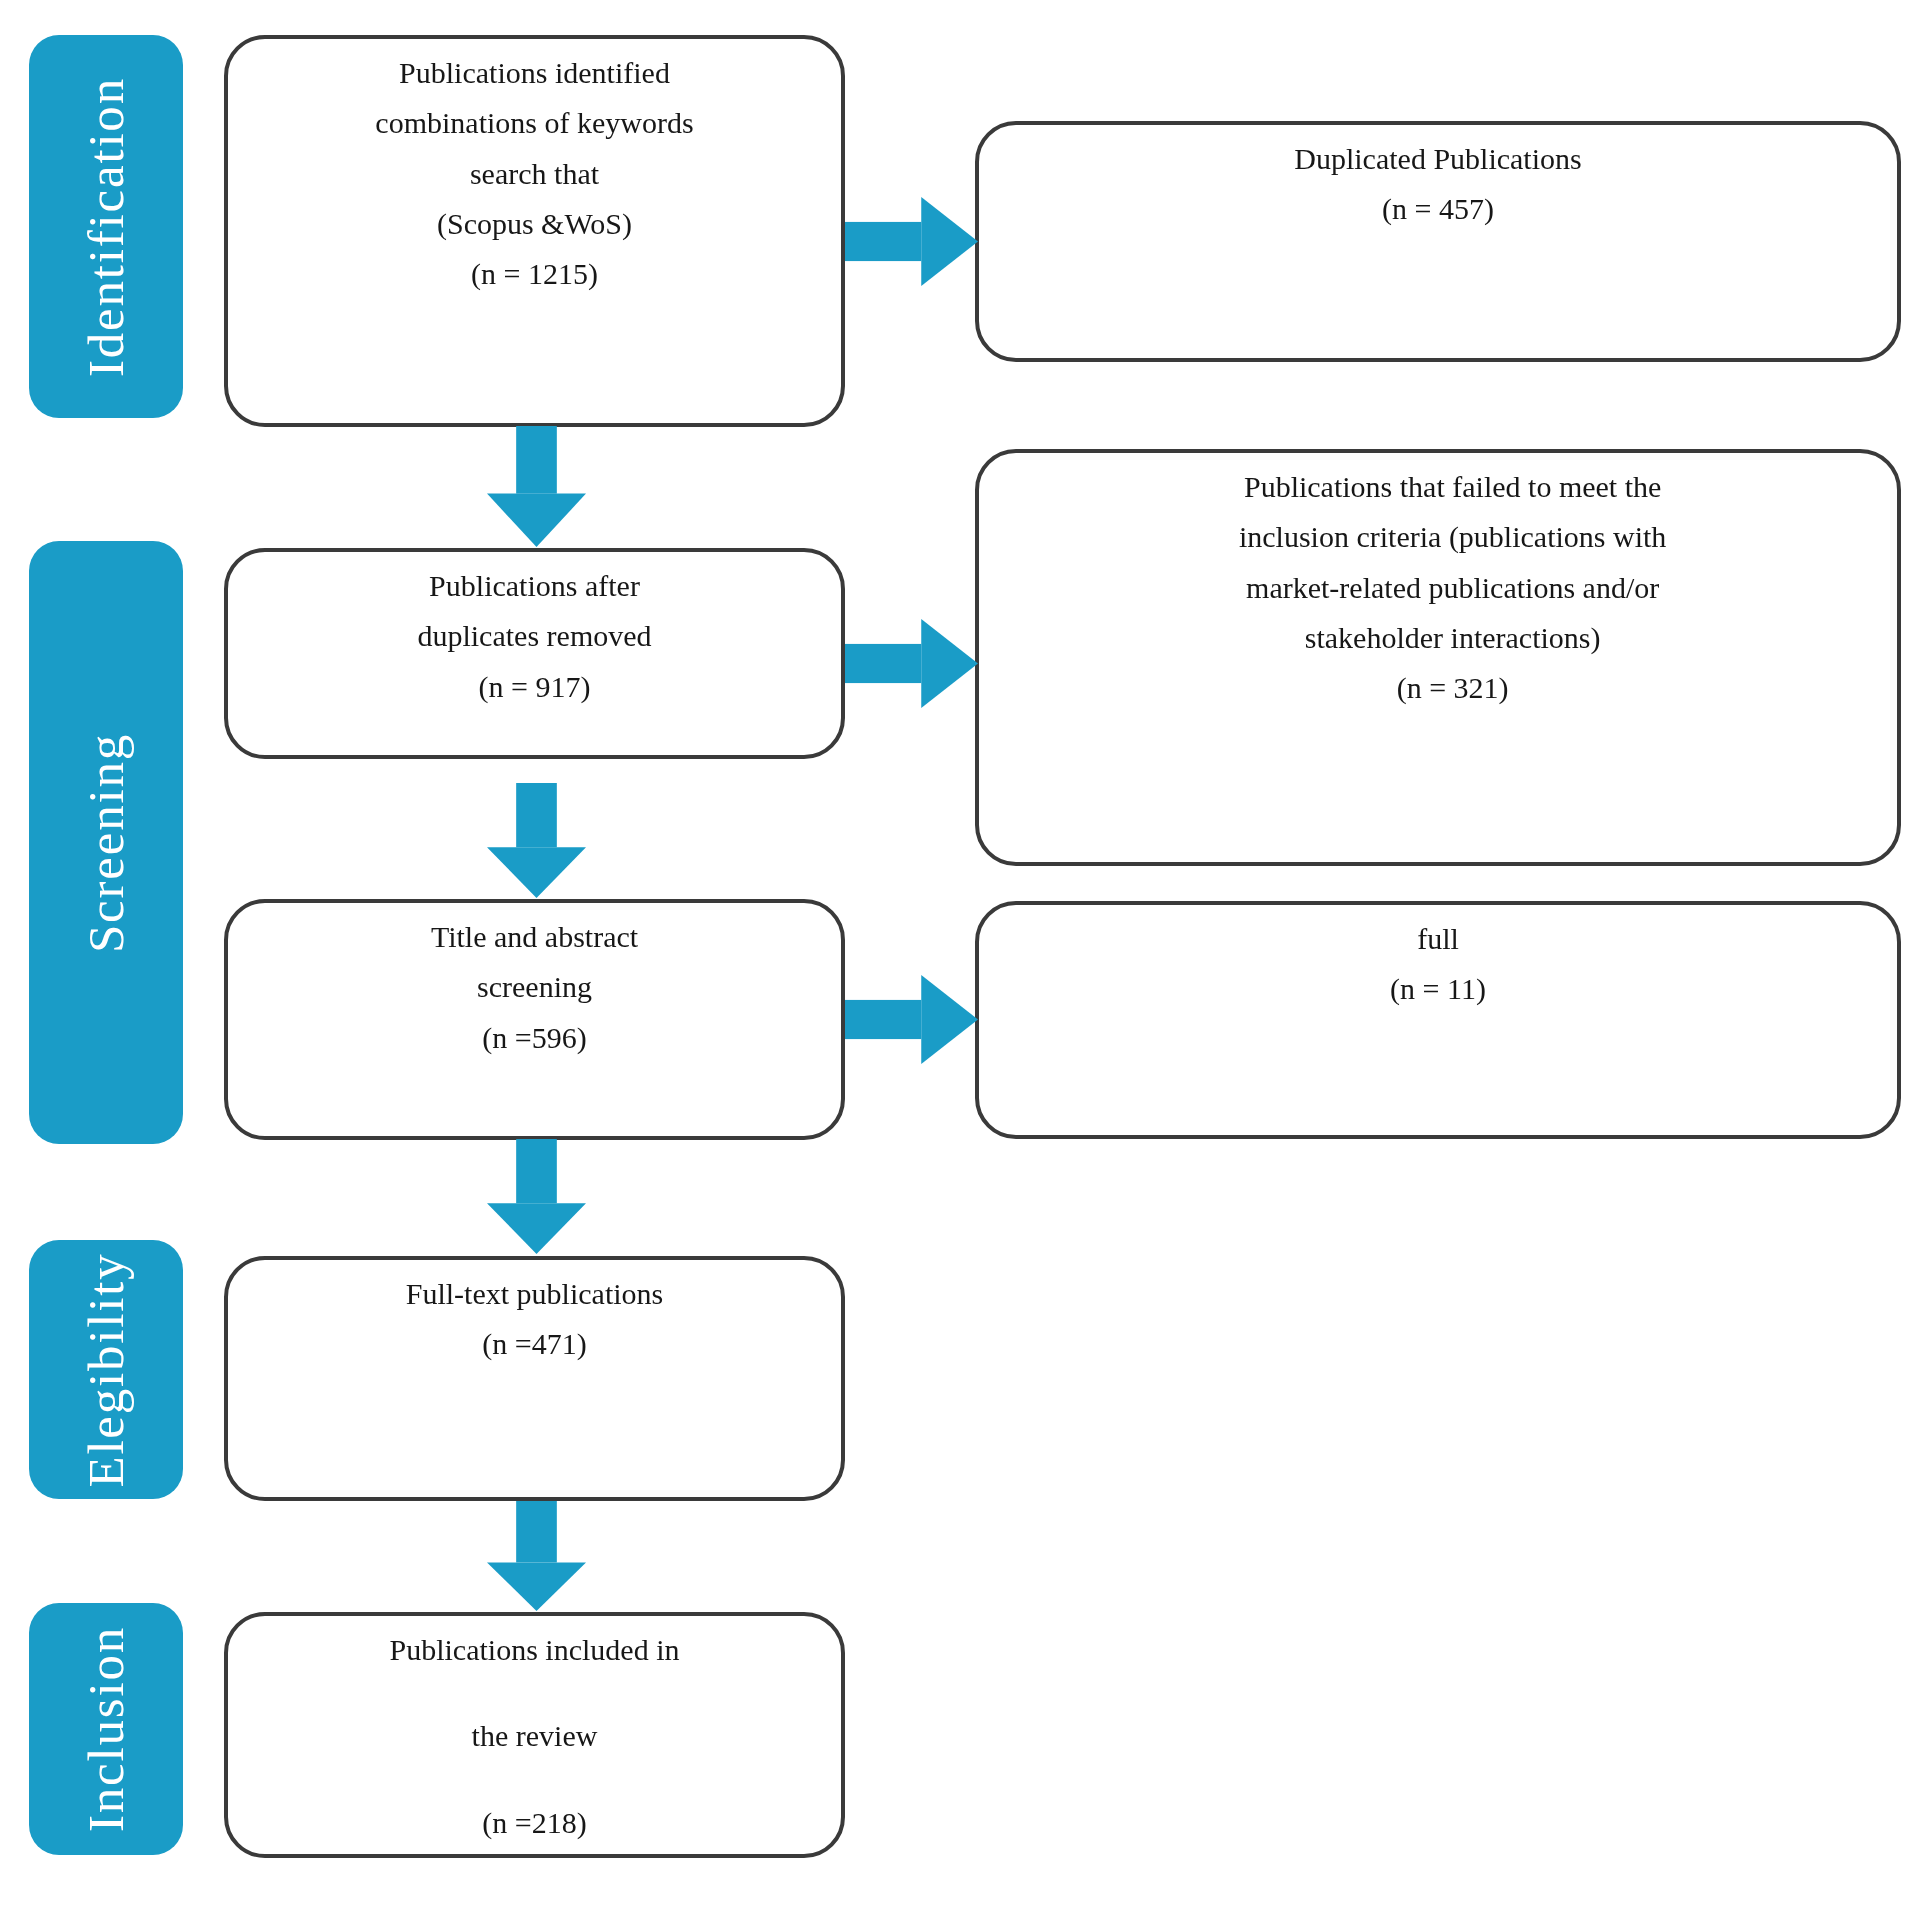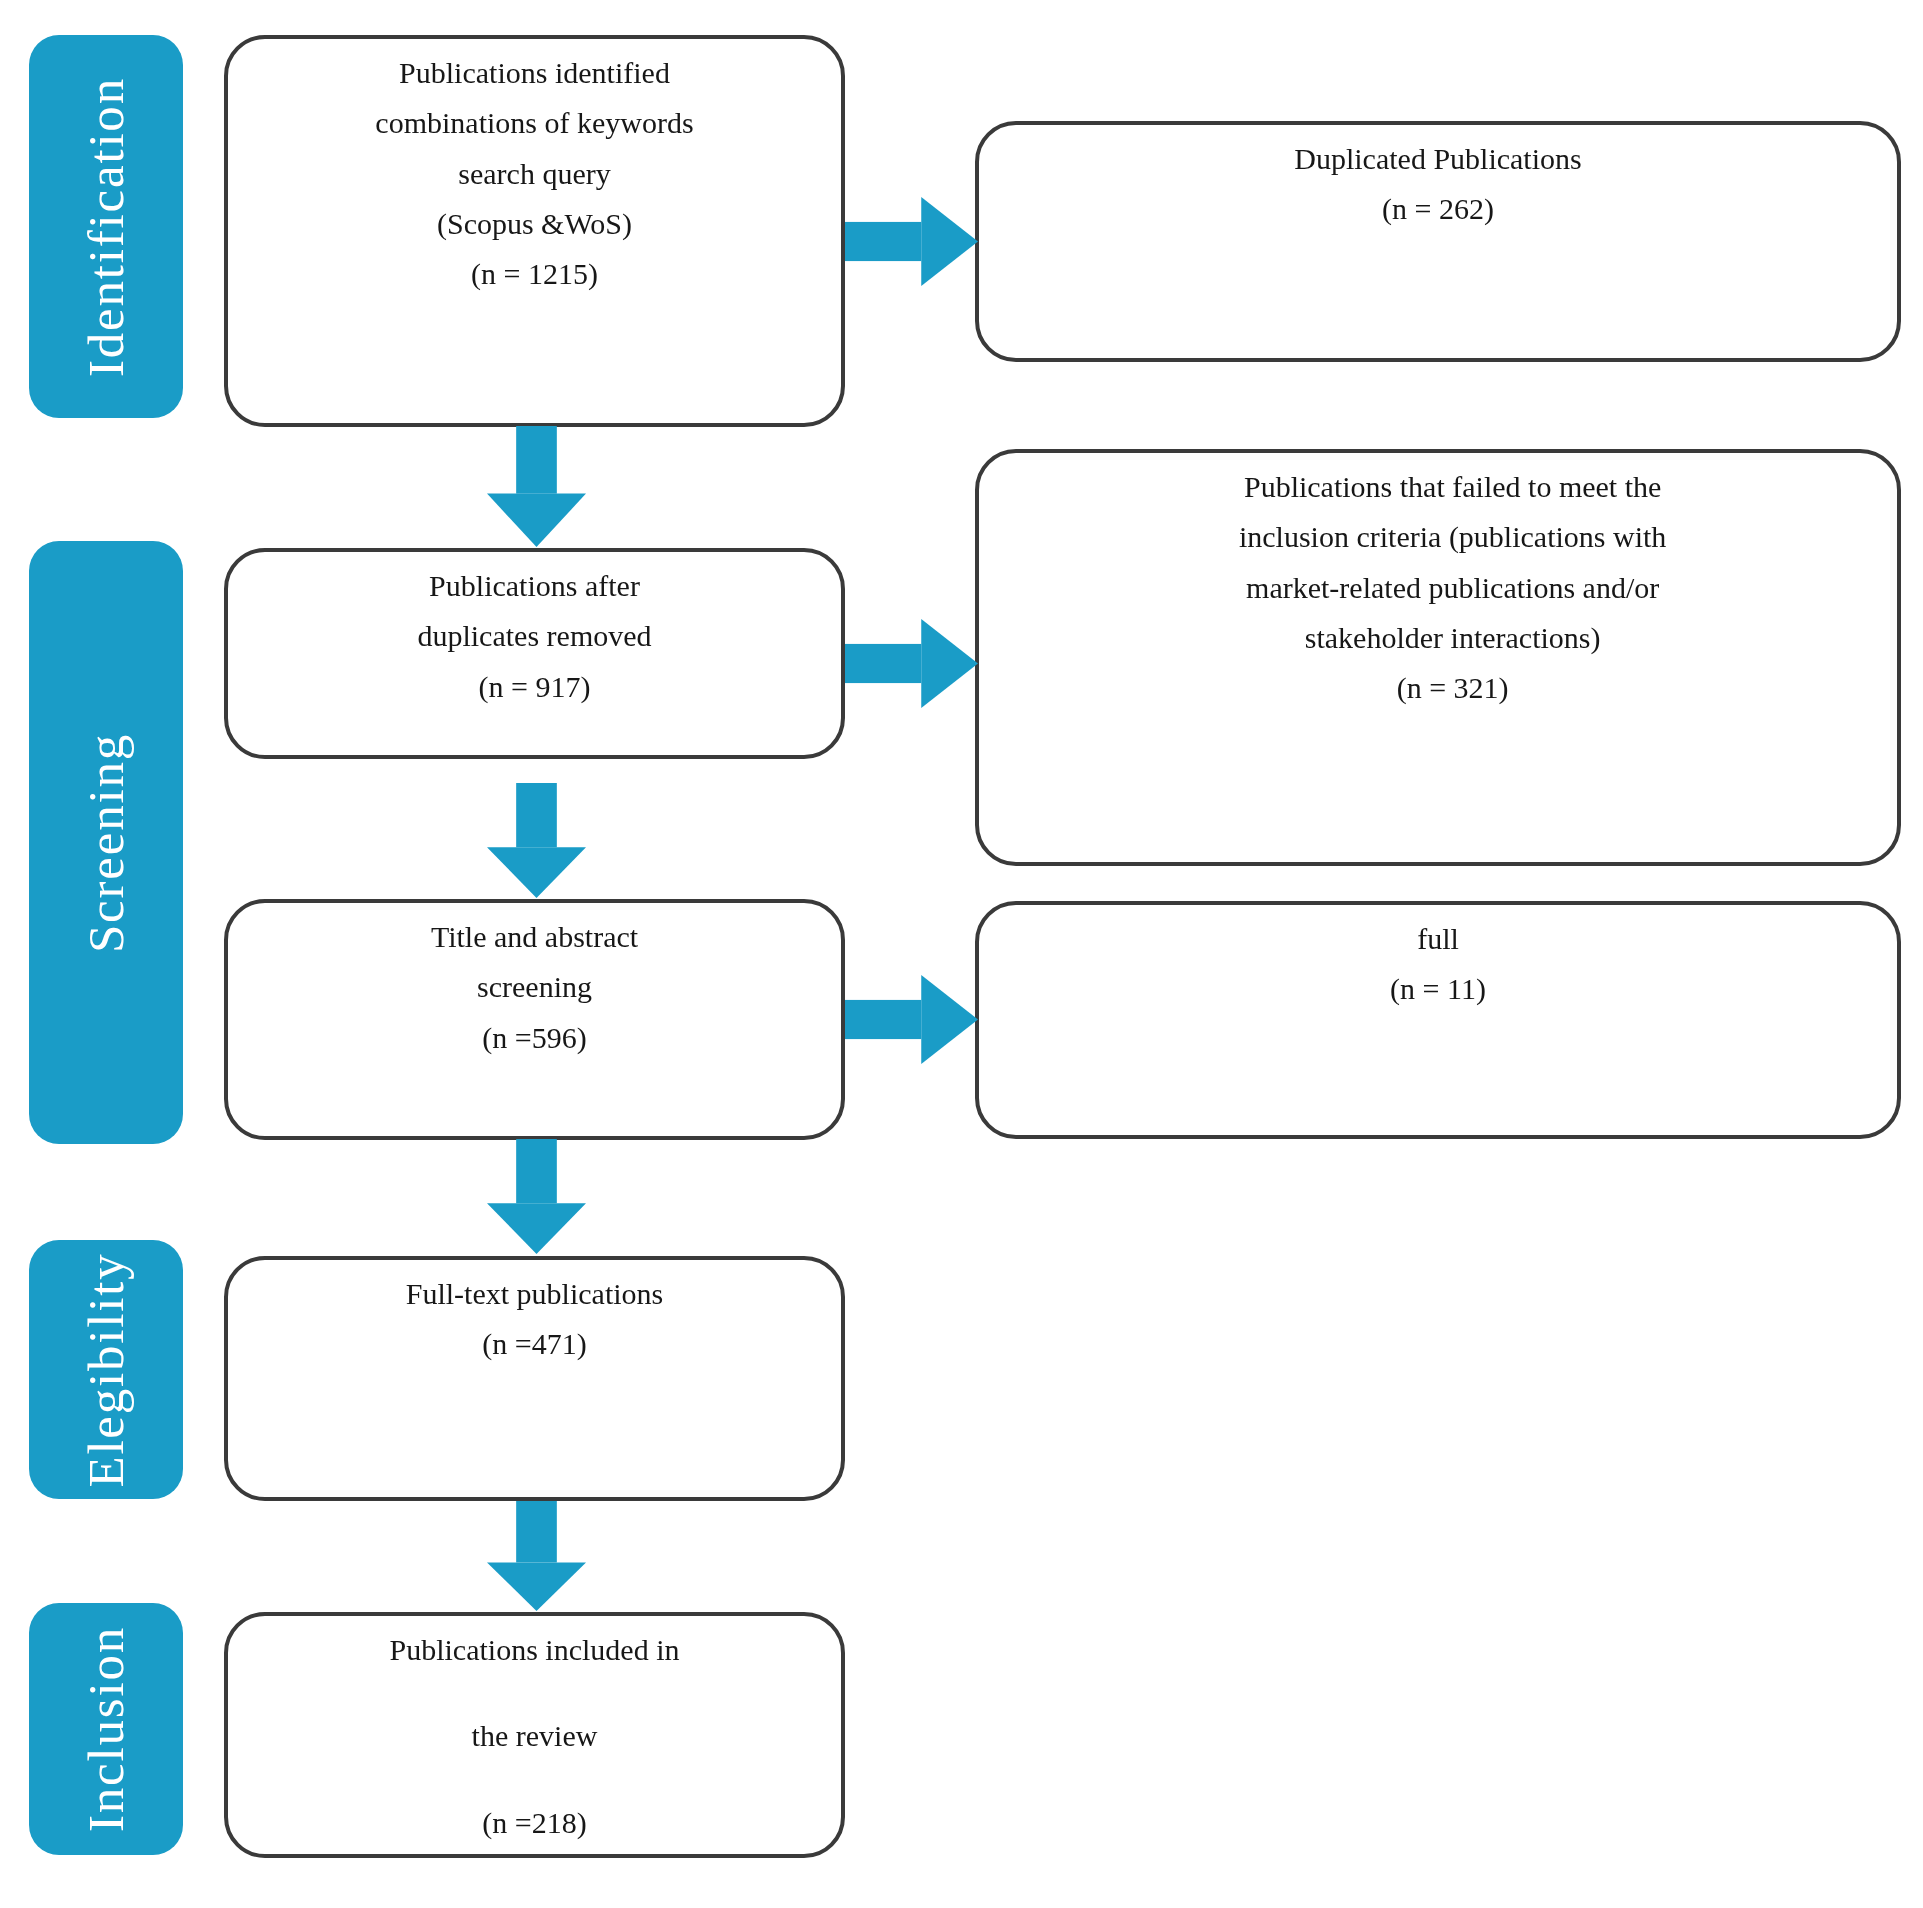--- a/index.html
+++ b/index.html
@@ -95,27 +95,27 @@
   <div class="stage" id="st-elegibility">
     <span class="stage-text">Elegibility</span>
   </div>
   <div class="stage" id="st-inclusion">
     <span class="stage-text">Inclusion</span>
   </div>
 
   <div class="box left" id="box-identified">
     <div class="line">Publications identified</div>
     <div class="line">combinations of keywords</div>
-    <div class="line">search query</div>
+    <div class="line">search that</div>
     <div class="line">(Scopus &amp;WoS)</div>
     <div class="line">(n = 1215)</div>
   </div>
   <div class="box right" id="box-duplicated">
     <div class="line">Duplicated Publications</div>
-    <div class="line">(n = 262)</div>
+    <div class="line">(n = 457)</div>
   </div>
 
   <div class="box left" id="box-after-duplicates">
     <div class="line">Publications after</div>
     <div class="line">duplicates removed</div>
     <div class="line">(n = 917)</div>
   </div>
   <div class="box right" id="box-failed-inclusion">
     <div class="line">Publications that failed to meet the</div>
     <div class="line">inclusion criteria (publications with</div>

